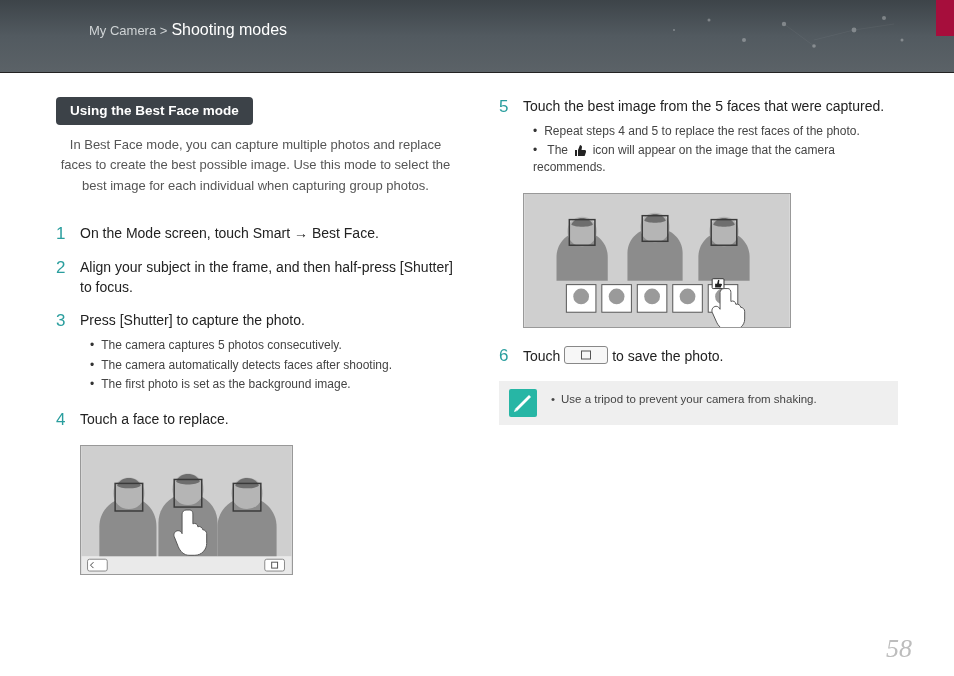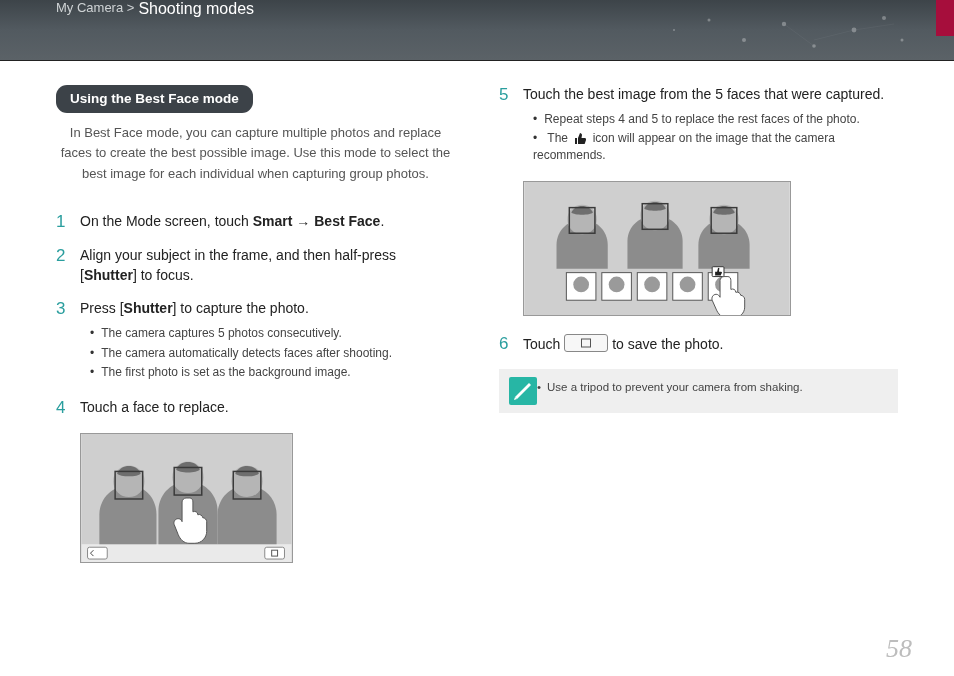--- a/index.html
+++ b/index.html
@@ -6,26 +6,26 @@
   body {
     width: 954px;
     height: 676px;
     font-family: "Segoe UI", Arial, sans-serif;
     background: #fff;
     color: #333;
     position: relative;
     overflow: hidden;
   }
   .header {
-    height: 60px;
+    height: 72px;
     background: linear-gradient(180deg, #3d4449 0%, #525a60 50%, #5b6267 100%);
     position: relative;
     display: flex;
-    align-items: flex-start;
-    padding: 0 56px 12px 56px;
+    align-items: center;
+    padding: 0 56px 12px 89px;
     color: #fff;
   }
   .header .stars {
     position: absolute;
     right: 40px;
     top: 10px;
     width: 260px;
     height: 50px;
     opacity: 0.6;
   }
@@ -64,21 +64,21 @@
     line-height: 1.5;
     color: #333;
   }
   .section-badge {
     display: inline-block;
     background: #3c4248;
     color: #fff;
     font-size: 13.5px;
     font-weight: 600;
     padding: 4px 14px;
-    border-radius: 11px;
+    border-radius: 4px;
     margin-bottom: 10px;
   }
   .intro {
     font-size: 13px;
     color: #555;
     line-height: 1.55;
     margin-bottom: 28px;
     text-align: center;
   }
   .step {
@@ -110,21 +110,21 @@
   }
   .step-body .bullets li {
     list-style: none;
     margin-bottom: 3px;
   }
   .step-body .bullets li::before {
     content: "•";
     margin-right: 7px;
     color: #333;
   }
-  b { font-weight: 700; }
+  b { font-weight: 400; }
   .figure {
     margin: 8px 0 18px 24px;
     border: 1px solid #999;
     background: #d9d9d9;
     position: relative;
   }
   .fig1 { width: 213px; height: 130px; }
   .fig2 { width: 268px; height: 135px; }
   .save-btn {
     display: inline-block;
@@ -148,20 +148,21 @@
     display: inline-block;
     width: 14px; height: 13px;
     vertical-align: text-bottom;
     margin: 0 2px;
   }
   .tip-box {
     display: flex;
     background: #efefef;
     margin-top: 12px;
     padding: 8px 10px;
+    gap: 14px;
     align-items: flex-start;
   }
   .tip-icon {
     width: 28px;
     height: 28px;
     background: #27b6a5;
     border-radius: 2px;
     position: relative;
     flex: none;
   }

